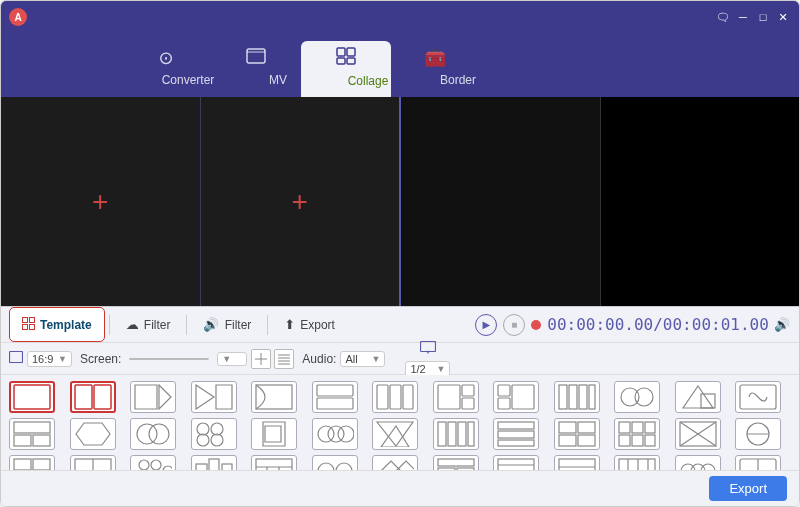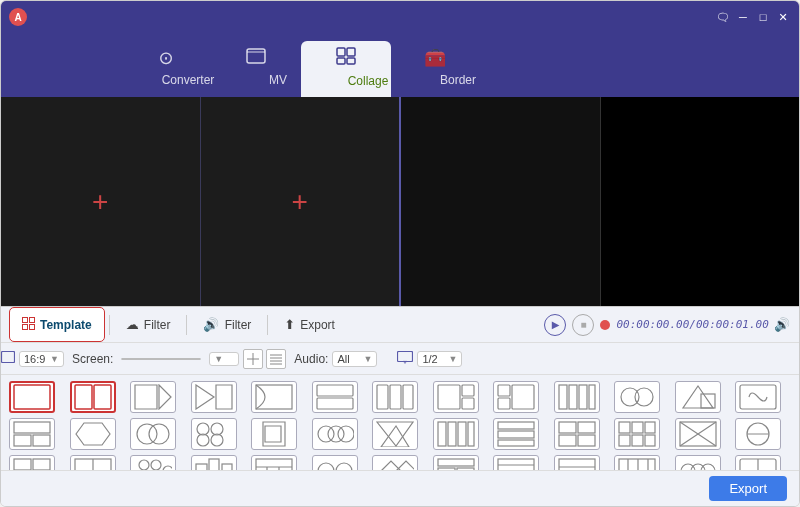--- a/index.html
+++ b/index.html
@@ -237,33 +237,32 @@
       font-size: 10px;
     }
     .record-dot {
       width: 10px;
       height: 10px;
       background: #e05050;
       border-radius: 50%;
     }
     .time-display {
       color: #5a5aaa;
-      font-size: 11px;
+      font-size: 16px;
       font-family: monospace;
-      font-style: italic;
     }
     .volume-icon { font-size: 13px; color: #555; cursor: pointer; }
 
     
     .settings-bar {
       height: 32px;
       background: #f0f2f8;
       display: flex;
       align-items: center;
-      padding: 0 0;
+      padding: 0 8px;
       gap: 8px;
       border-bottom: 1px solid #ddd;
       flex-shrink: 0;
       font-size: 12px;
     }
     .settings-item {
       display: flex;
       align-items: center;
       gap: 4px;
       color: #444;
@@ -507,21 +506,21 @@
       </div>
 
       <div class="settings-item">
         <span>Audio:</span>
         <div class="settings-select">
           <span>All</span>
           <span class="chevron">▼</span>
         </div>
       </div>
 
-      <div class="settings-item" style="margin-left:12px;">
+      <div class="settings-item" style="margin-left:12px;flex-direction:column;">
         <span class="settings-icon">
           <svg width="16" height="13" viewBox="0 0 16 13">
               <rect x="0.5" y="0.5" width="15" height="10" rx="1" fill="none" stroke="#5a5aaa" stroke-width="1.2"></rect>
               <line x1="6" y1="10.5" x2="10" y2="10.5" stroke="#5a5aaa" stroke-width="1.2"></line>
               <line x1="8" y1="10.5" x2="8" y2="12.5" stroke="#5a5aaa" stroke-width="1.2"></line>
             </svg>
         </span>
         <div class="settings-select">
           <span>1/2</span>
           <span class="chevron">▼</span>

